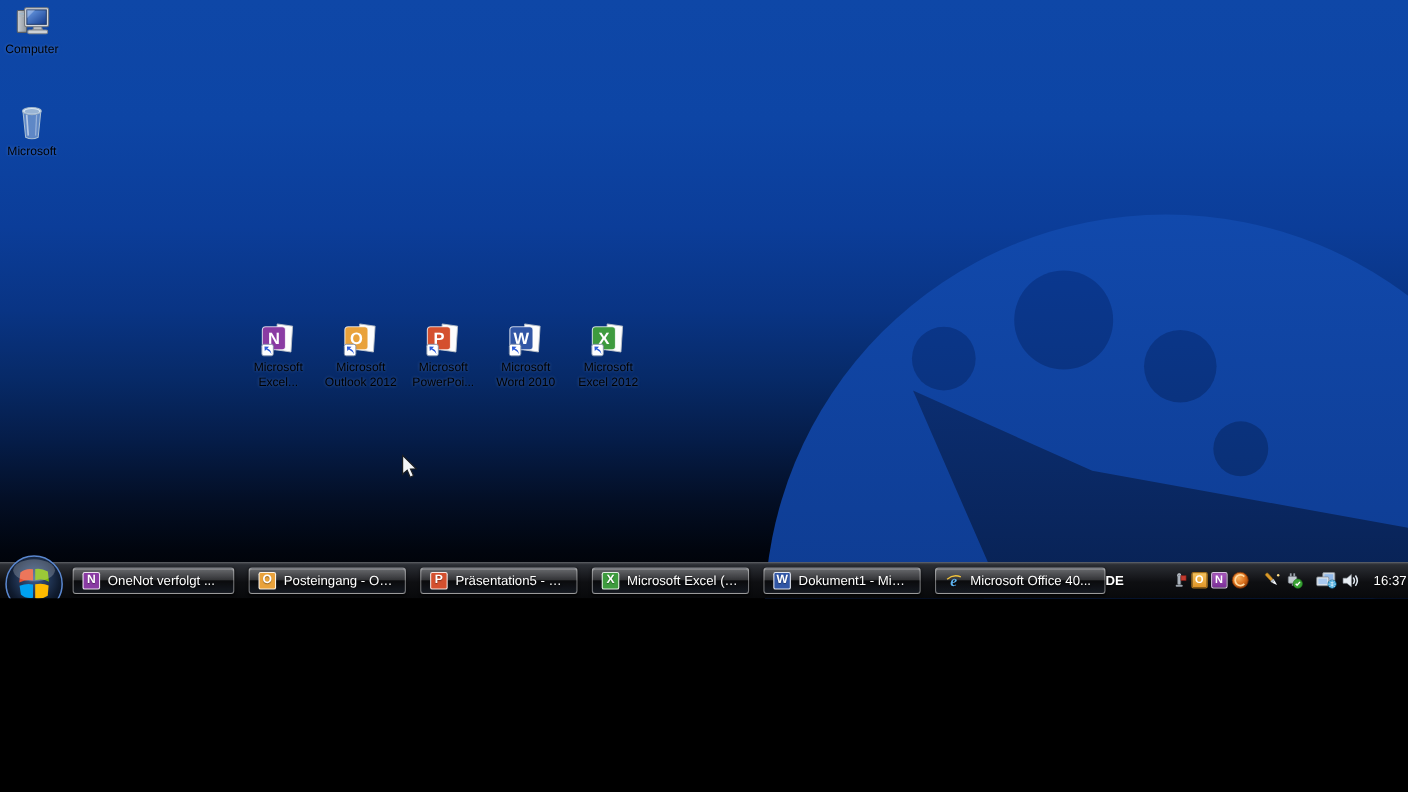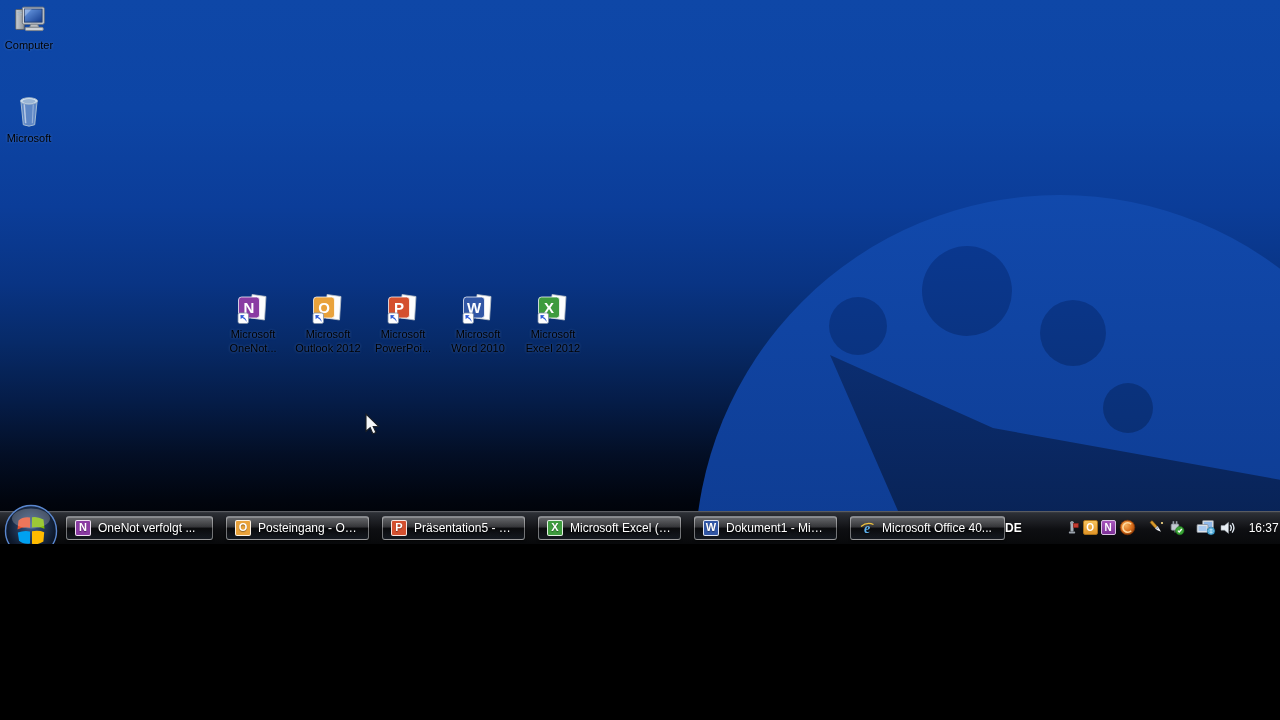--- a/index.html
+++ b/index.html
@@ -128,21 +128,21 @@
   </div>
 
   <div class="desk-icon" style="left:213px;top:291px;">
     <svg class="glyph ico-sheet" width="34" height="34" viewBox="0 0 34 34">
       <path d="M16 3.5 L30 5.5 L28.5 29 L15 27 Z" fill="#fdfdfd" stroke="#b9c0c8" stroke-width=".8"></path>
       <rect x="2.5" y="6" width="21" height="21" rx="3" stroke="#ffffff" stroke-opacity=".75" fill="#8a3ba3"></rect>
       <text x="13" y="22" font-size="15" fill="#fff" text-anchor="middle">N</text>
       <rect x="2" y="22" width="10.5" height="10.5" rx="1.8" fill="#fff" stroke="#7f8fa8" stroke-width=".8"></rect>
       <path d="M10.8 31 Q10.2 26.6 6.9 25.9 L8.6 24.3 L4.4 23.9 L4.7 28.2 L6.2 26.7 Q9.2 28.2 10.8 31 Z" fill="#2d5bd8"></path>
     </svg>
-    <div class="dlabel"><span>Microsoft</span><br><span>OneNot...</span></div>
+    <div class="dlabel"><span>Microsoft</span><br><span>Excel...</span></div>
   </div>
 
   <div class="desk-icon" style="left:288px;top:291px;">
     <svg class="glyph ico-sheet" width="34" height="34" viewBox="0 0 34 34">
       <path d="M16 3.5 L30 5.5 L28.5 29 L15 27 Z" fill="#fdfdfd" stroke="#b9c0c8" stroke-width=".8"></path>
       <rect x="2.5" y="6" width="21" height="21" rx="3" stroke="#ffffff" stroke-opacity=".75" fill="#e9a23b"></rect>
       <text x="13" y="22" font-size="15" fill="#fff" text-anchor="middle">O</text>
       <rect x="2" y="22" width="10.5" height="10.5" rx="1.8" fill="#fff" stroke="#7f8fa8" stroke-width=".8"></rect>
       <path d="M10.8 31 Q10.2 26.6 6.9 25.9 L8.6 24.3 L4.4 23.9 L4.7 28.2 L6.2 26.7 Q9.2 28.2 10.8 31 Z" fill="#2d5bd8"></path>
     </svg>

